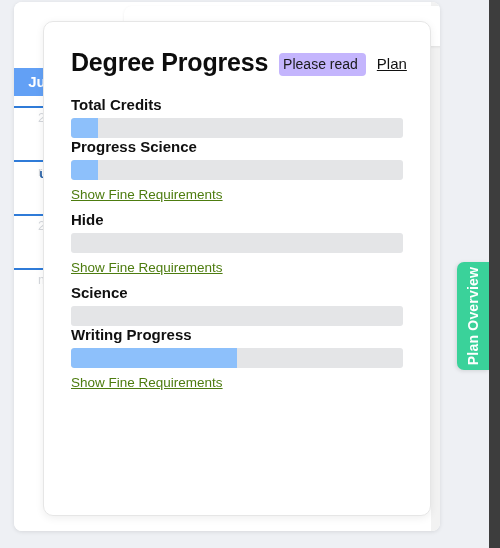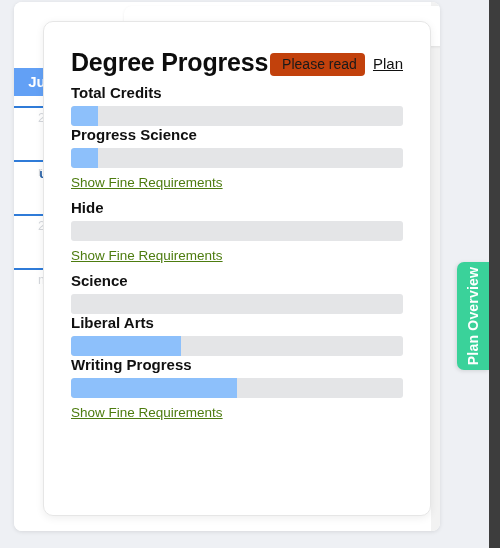--- a/index.html
+++ b/index.html
@@ -154,37 +154,37 @@
     border-radius: 10px;
     box-shadow: 0 2px 8px rgba(0,0,0,0.07);
     z-index: 10;
     padding: 26px 27px 0 27px;
     overflow: hidden;
   }
 
   .modal-header {
     display: flex;
     align-items: baseline;
-    gap: 2px;
-    margin-bottom: 6px;
+    gap: 11px;
+    margin-bottom: 18px;
   }
 
   .modal-title {
     font-size: 25px;
     font-weight: bold;
     color: #0d0d0d;
     letter-spacing: -0.2px;
     white-space: nowrap;
   }
 
   .badge-please-read {
-    background: #c2410c;
+    background: #c4b5fd;
     color: #1a1a1a;
     font-size: 14px;
-    padding: 3px 8px 4px 12px;
+    padding: 3px 8px 4px 4px;
     border-radius: 4px;
     white-space: nowrap;
     position: relative;
     top: -2px;
   }
 
   .hide-link {
     margin-left: auto;
     font-size: 15px;
     color: #111111;
@@ -306,26 +306,20 @@
             </div><a class="fine-req-link">Show Fine Requirements</a></div>
           <div class="req-section has-link"><div class="req-label">Hide</div><div class="progress-track">
               <div class="progress-fill" style="width: 0%;"></div>
             </div><a class="fine-req-link">Show Fine Requirements</a></div>
           <div class="req-section">
             <div class="req-label">Science</div>
             <div class="progress-track">
               <div class="progress-fill" style="width: 0%;"></div>
             </div>
           </div>
-          <div class="req-section">
-            <div class="req-label">Liberal Arts</div>
-            <div class="progress-track">
-              <div class="progress-fill" style="width: 33%;"></div>
-            </div>
-          </div>
           <div class="req-section has-link"><div class="req-label">Writing Progress</div><div class="progress-track">
               <div class="progress-fill" style="width: 50%;"></div>
             </div><a class="fine-req-link">Show Fine Requirements</a></div>
         </div>
 
     </div>
   </div>
 
   <div class="plan-overview-tab">
     <span class="plan-overview-tab-label">Plan Overview</span>

